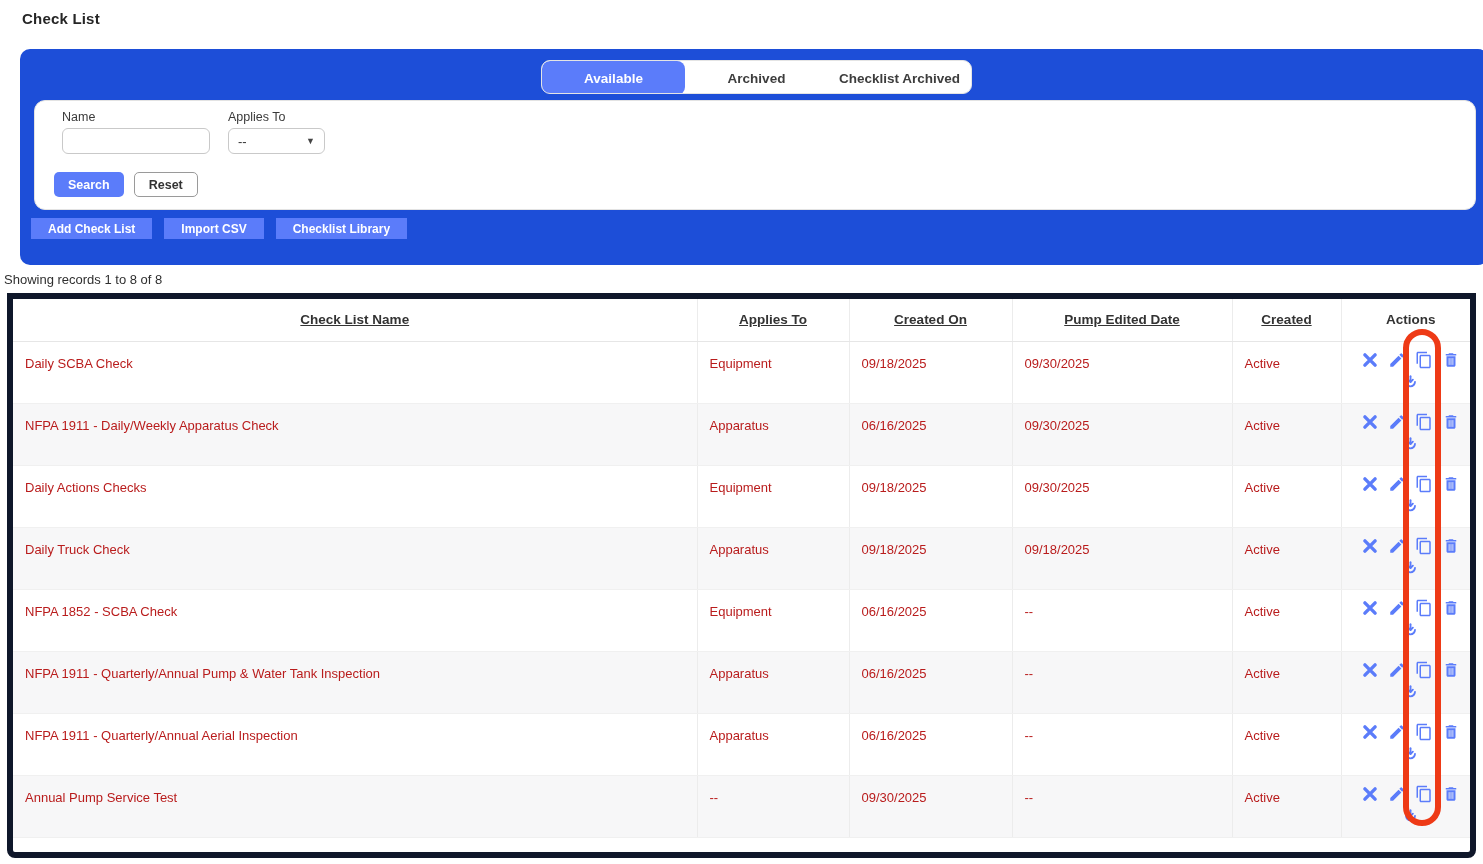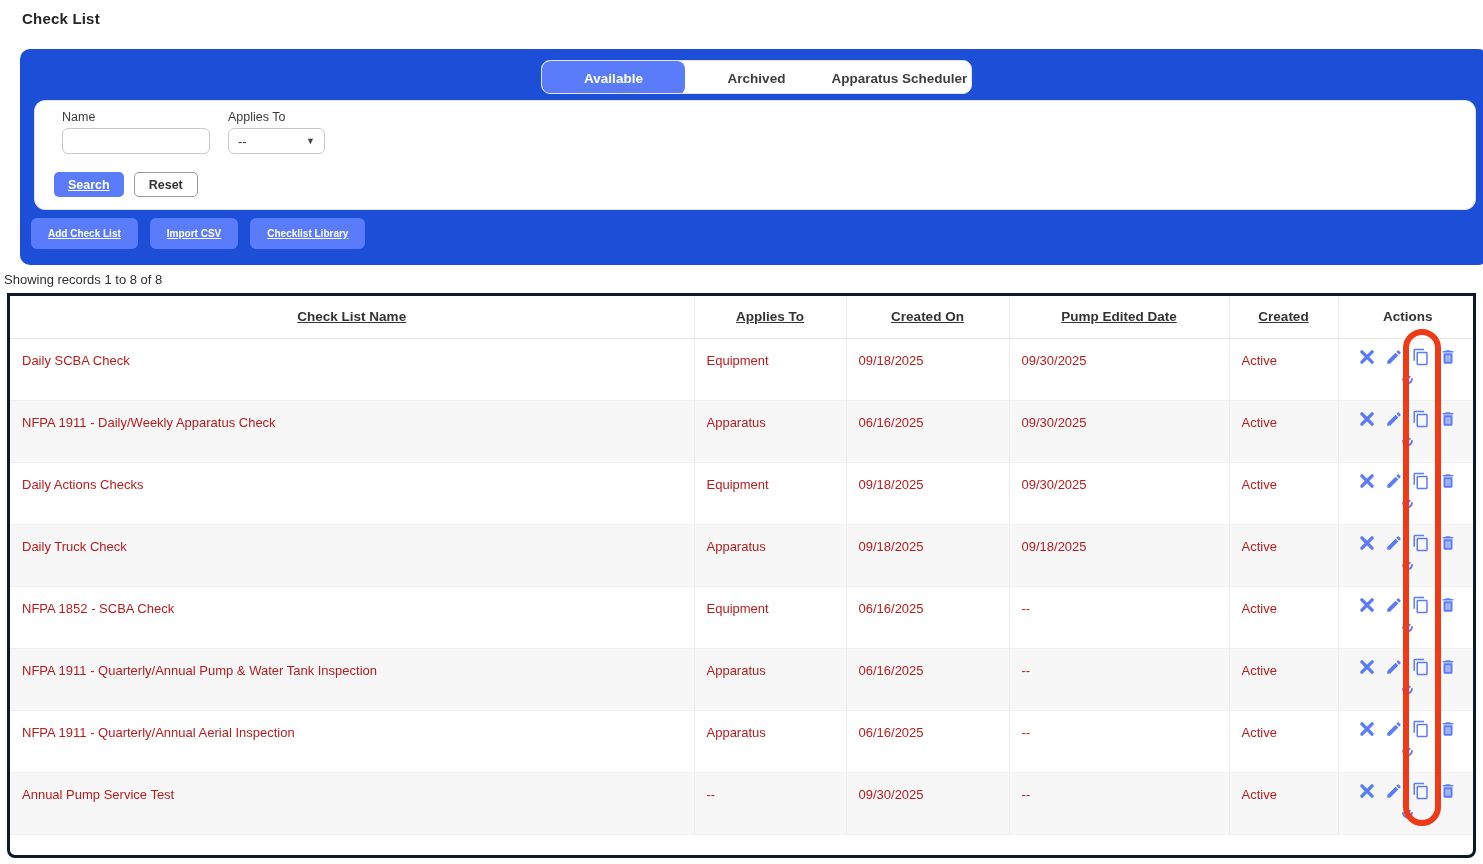--- a/index.html
+++ b/index.html
@@ -20,31 +20,31 @@
   .field { position:absolute; top:9px; }
   .field label { display:block; font-size:12.5px; color:#3a3a3a; margin-bottom:4px; }
   .field-name { left:27px; }
   .field-name input { width:148px; height:26px; border:1px solid #c9c9c9; border-radius:6px; font-size:13px; padding:0 8px; color:#333; outline:none; font-family:"Liberation Sans", sans-serif; }
   .field-applies { left:193px; }
   .select { width:97px; height:26px; border:1px solid #c9c9c9; border-radius:6px; display:flex; align-items:center; justify-content:space-between; padding:0 9px; font-size:13px; color:#333; cursor:pointer; background:#fff; }
   .select .caret { font-size:9px; color:#444; }
 
   .filter-buttons { position:absolute; left:19px; top:71px; display:flex; gap:10px; }
   .btn { border:none; border-radius:5px; font-family:"Liberation Sans", sans-serif; cursor:pointer; }
-  .btn-blue { background:#5b7cfa; color:#fff; font-weight:700;text-decoration:underline; }
+  .btn-blue { background:#5b7cfa; color:#fff; font-weight:700; }
   .btn-sm { height:25px; padding:0 14px; font-size:12.5px; }
   .btn-outline { background:#fff; border:1px solid #9a9a9a; color:#333; font-weight:600; }
 
   .action-bar { position:absolute; left:11px; top:169px; display:flex; gap:12px; }
-  .btn-lg { height:31px; padding:0 17px; font-size:10px; border-radius:6px; }
+  .btn-lg { height:21px; padding:0 17px; font-size:12px; border-radius:0; }
 
   .records-summary { position:absolute; left:4px; top:272px; font-size:13px; color:#2f2f2f; }
 
   
-  .table-card { position:absolute; left:7px; top:293px; width:1469px; height:565px; background:#fff; border:3px solid #0f172a; border-radius:0 0 8px 8px; overflow:hidden; }
+  .table-card { position:absolute; left:7px; top:293px; width:1469px; height:565px; background:#fff; border:6px solid #0f172a; border-radius:0 0 8px 8px; overflow:hidden; }
   table { width:1467px; table-layout:fixed; border-collapse:collapse; }
   th { height:42px; font-size:13.5px; font-weight:700; color:#333; text-align:center; border-right:1px solid #ececec; border-bottom:1px solid #e6e6e6; background:#fff; }
   th:last-child { border-right:none; }
   th span.sortable { text-decoration:underline; cursor:pointer; }
   tbody tr { height:62px; background:#fff; }
   tbody tr:nth-child(even) { background:#f7f7f8; }
   td { vertical-align:top; padding:14px 12px 0 12px; font-size:13px; color:#b91c1c; border-right:1px solid #ececec; border-bottom:1px solid #f0f0f0; overflow:hidden; white-space:nowrap; }
   td:last-child { border-right:none; }
   td.actions-cell { padding:9px 0 0 0; text-align:center; }
   .icons { display:flex; justify-content:center; align-items:center; gap:9px; }
@@ -61,21 +61,21 @@
 
 <div class="page">
 
   <div class="page-title">Check List</div>
 
   <div class="panel">
 
     <div class="tabs">
       <div class="tab active">Available</div>
       <div class="tab">Archived</div>
-      <div class="tab">Apparatus Scheduler</div>
+      <div class="tab">Checklist Archived</div>
     </div>
 
     <div class="filter-box">
       <div class="field field-name">
         <label>Name</label>
         <input type="text" value="" style="">
       </div>
       <div class="field field-applies">
         <label>Applies To</label>
         <div class="select">

